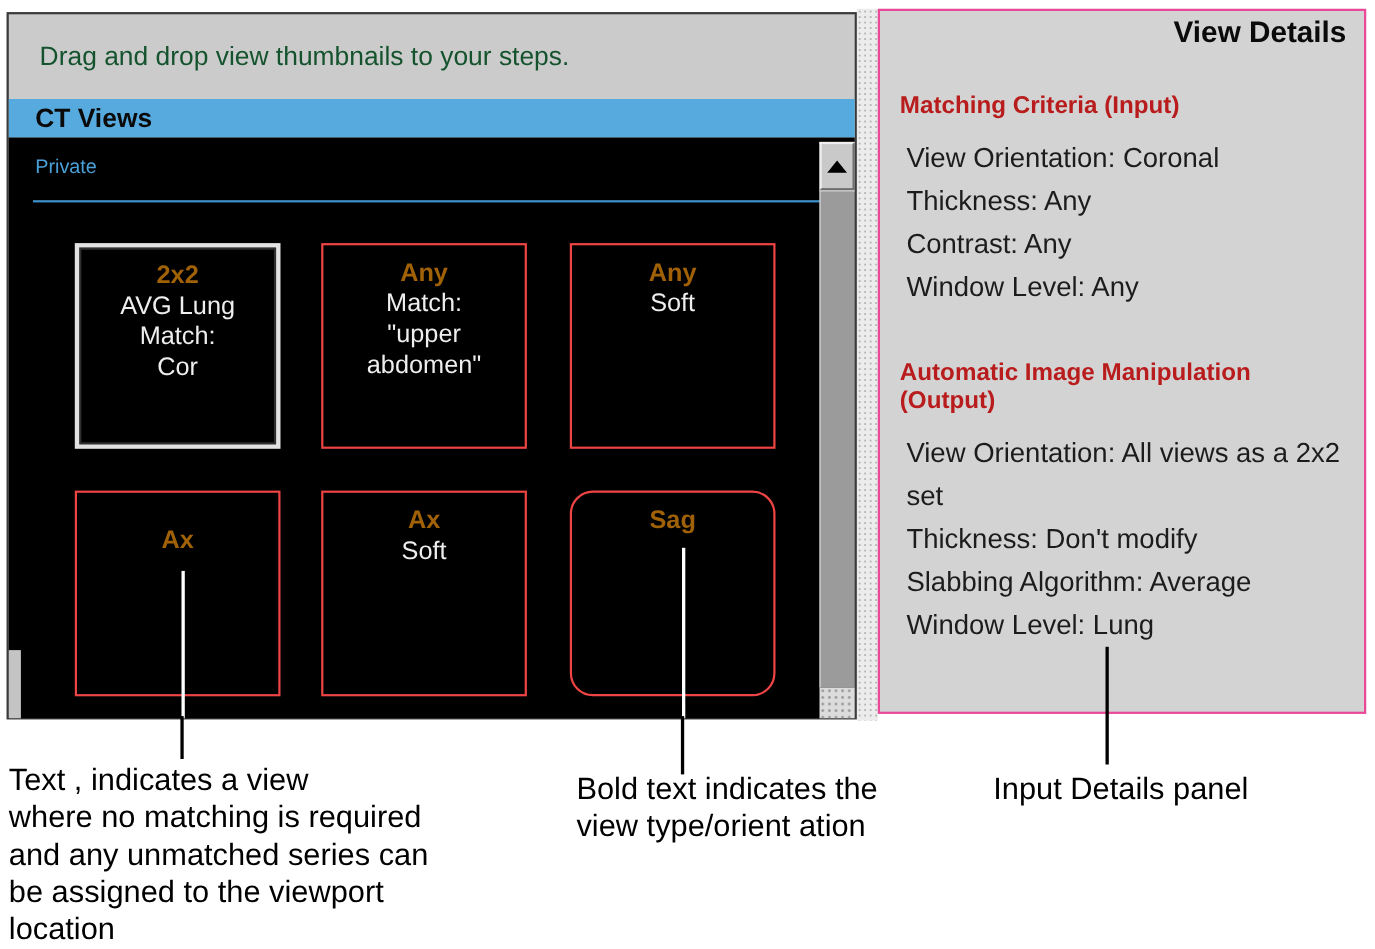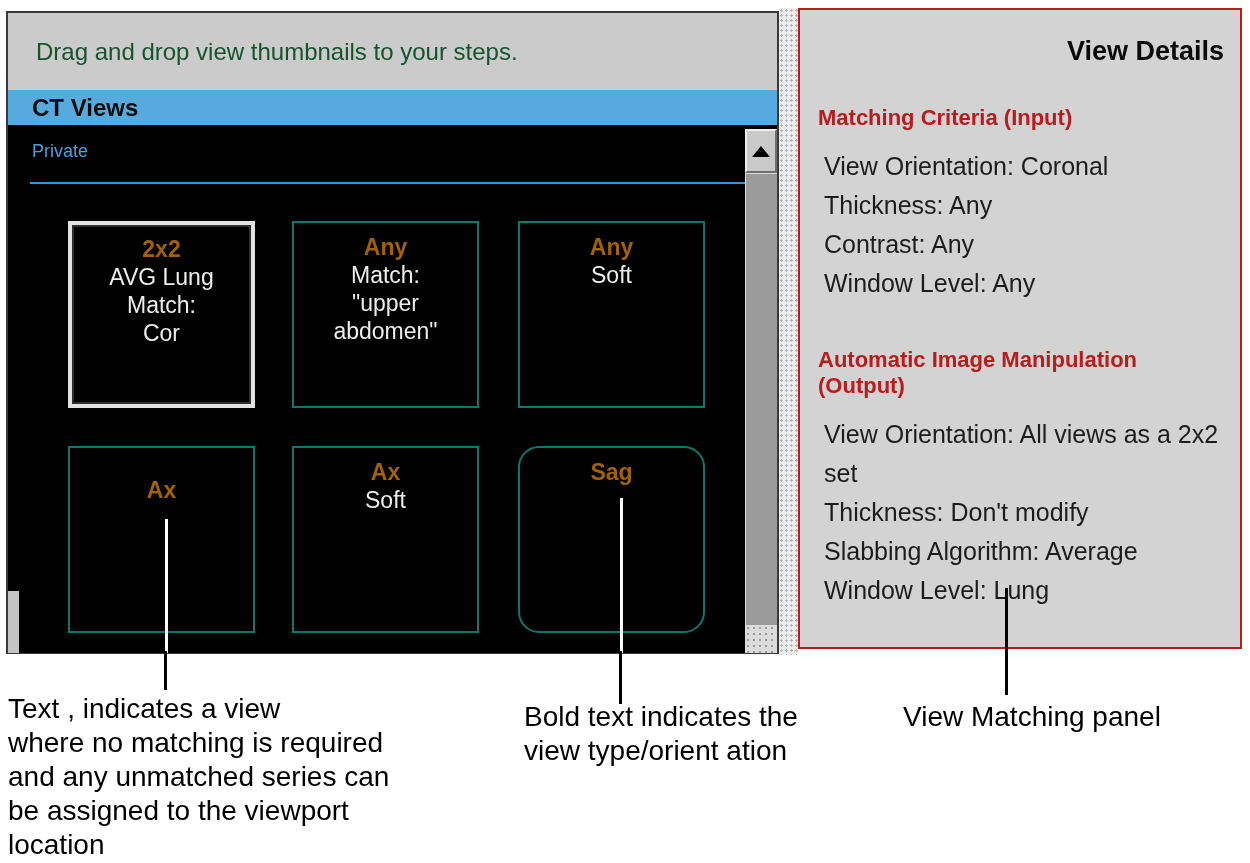--- a/index.html
+++ b/index.html
@@ -12,21 +12,21 @@
   .instruction-bar{height:77px;display:flex;align-items:center;padding-left:28px;
                    font-size:24px;color:#14532d;}
   .ct-views-bar{height:35px;background:#57aadd;display:flex;align-items:center;
                 padding-left:24px;font-size:24px;font-weight:bold;color:#0a0a0a;}
   .thumb-area{position:relative;background:#000;height:528px;}
 
   .private-label{position:absolute;left:24px;top:16px;font-size:18px;color:#4aa0d8;}
   .private-underline{position:absolute;left:22px;top:57px;width:716px;height:2px;background:#3e93cc;}
 
   .thumb{position:absolute;width:187px;height:187px;box-sizing:border-box;
-         border:2px solid #0f766e;background:#000;text-align:center;padding-top:10px;}
+         border:2px solid #ef4444;background:#000;text-align:center;padding-top:10px;}
   .thumb.selected{border:4px solid #e2e2e2;box-shadow:inset 0 0 0 2px #2e2e2e;}
   .thumb .t-title{font-size:23px;font-weight:bold;color:#a16207;line-height:28px;white-space:pre-line;}
   .thumb .t-body{font-size:23px;color:#eee;line-height:28px;white-space:pre-line;}
   .thumb.pad-lg{padding-top:28px;}
   .t1{left:60px;top:96px;} .t2{left:284px;top:96px;} .t3{left:510px;top:96px;}
   .t4{left:60px;top:321px;} .t5{left:284px;top:321px;} .t6{left:510px;top:321px;border-radius:21px;}
 
   .corner-strip{position:absolute;left:0;bottom:0;width:11px;height:62px;background:#c4c4c4;}
 
   
@@ -40,21 +40,21 @@
                    border-top:1px solid #dcdcdc;border-left:1px solid #dcdcdc;box-sizing:border-box;}
   .vscroll .sb-track{position:absolute;left:0;top:500px;width:32px;height:28px;background:#dcdcdc;
                    background-image:radial-gradient(#9a9a9a 1px, transparent 1.4px);background-size:6px 6px;}
 
   
   .splitter{position:absolute;left:779px;top:8px;width:19px;height:647px;background:#ececec;
             background-image:radial-gradient(#b5b5b5 1px, transparent 1.3px);background-size:5px 5px;}
 
   
   .right-panel{position:absolute;left:798px;top:8px;width:444px;height:641px;background:#d3d3d3;
-               border:2px solid #b91c1c;box-sizing:border-box;padding:26px 16px 0 18px;}
+               border:2px solid #ec4899;box-sizing:border-box;padding:4px 16px 0 18px;}
   .vd-title{text-align:right;font-size:27px;font-weight:bold;color:#0a0a0a;}
   .vd-heading{font-size:22px;font-weight:bold;color:#b91c1c;margin-top:38px;}
   .vd-heading.second{margin-top:44px;}
   .vd-items{margin-top:16px;margin-left:6px;font-size:25px;color:#1c1c1c;line-height:39px;white-space:pre-line;}
 
   
   .callout-white{position:absolute;width:3px;background:#fff;}
   .callout-black{position:absolute;width:3px;background:#000;}
   .cw-ax{left:157px;top:394px;height:134px;}
   .cw-sag{left:612px;top:373px;height:155px;}
@@ -150,15 +150,15 @@
   <div class="callout-black cb-sag"></div>
   <div class="callout-black cb-details"></div>
 
   <div class="annotation ann-1">Text , indicates a view
 where no matching is required
 and any unmatched series can
 be assigned to the viewport
 location</div>
   <div class="annotation ann-2">Bold text indicates the
 view type/orient ation</div>
-  <div class="annotation ann-3">View Matching panel</div>
+  <div class="annotation ann-3">Input Details panel</div>
 
 </div>
 
 </body></html>

